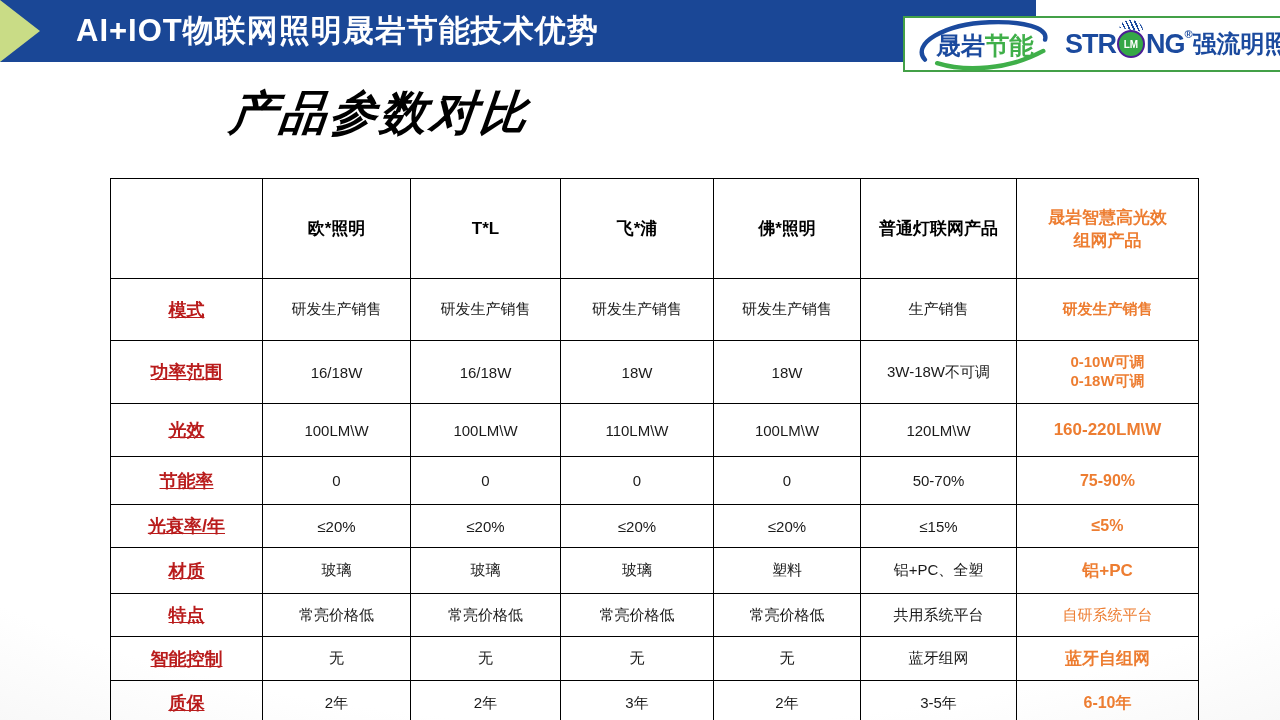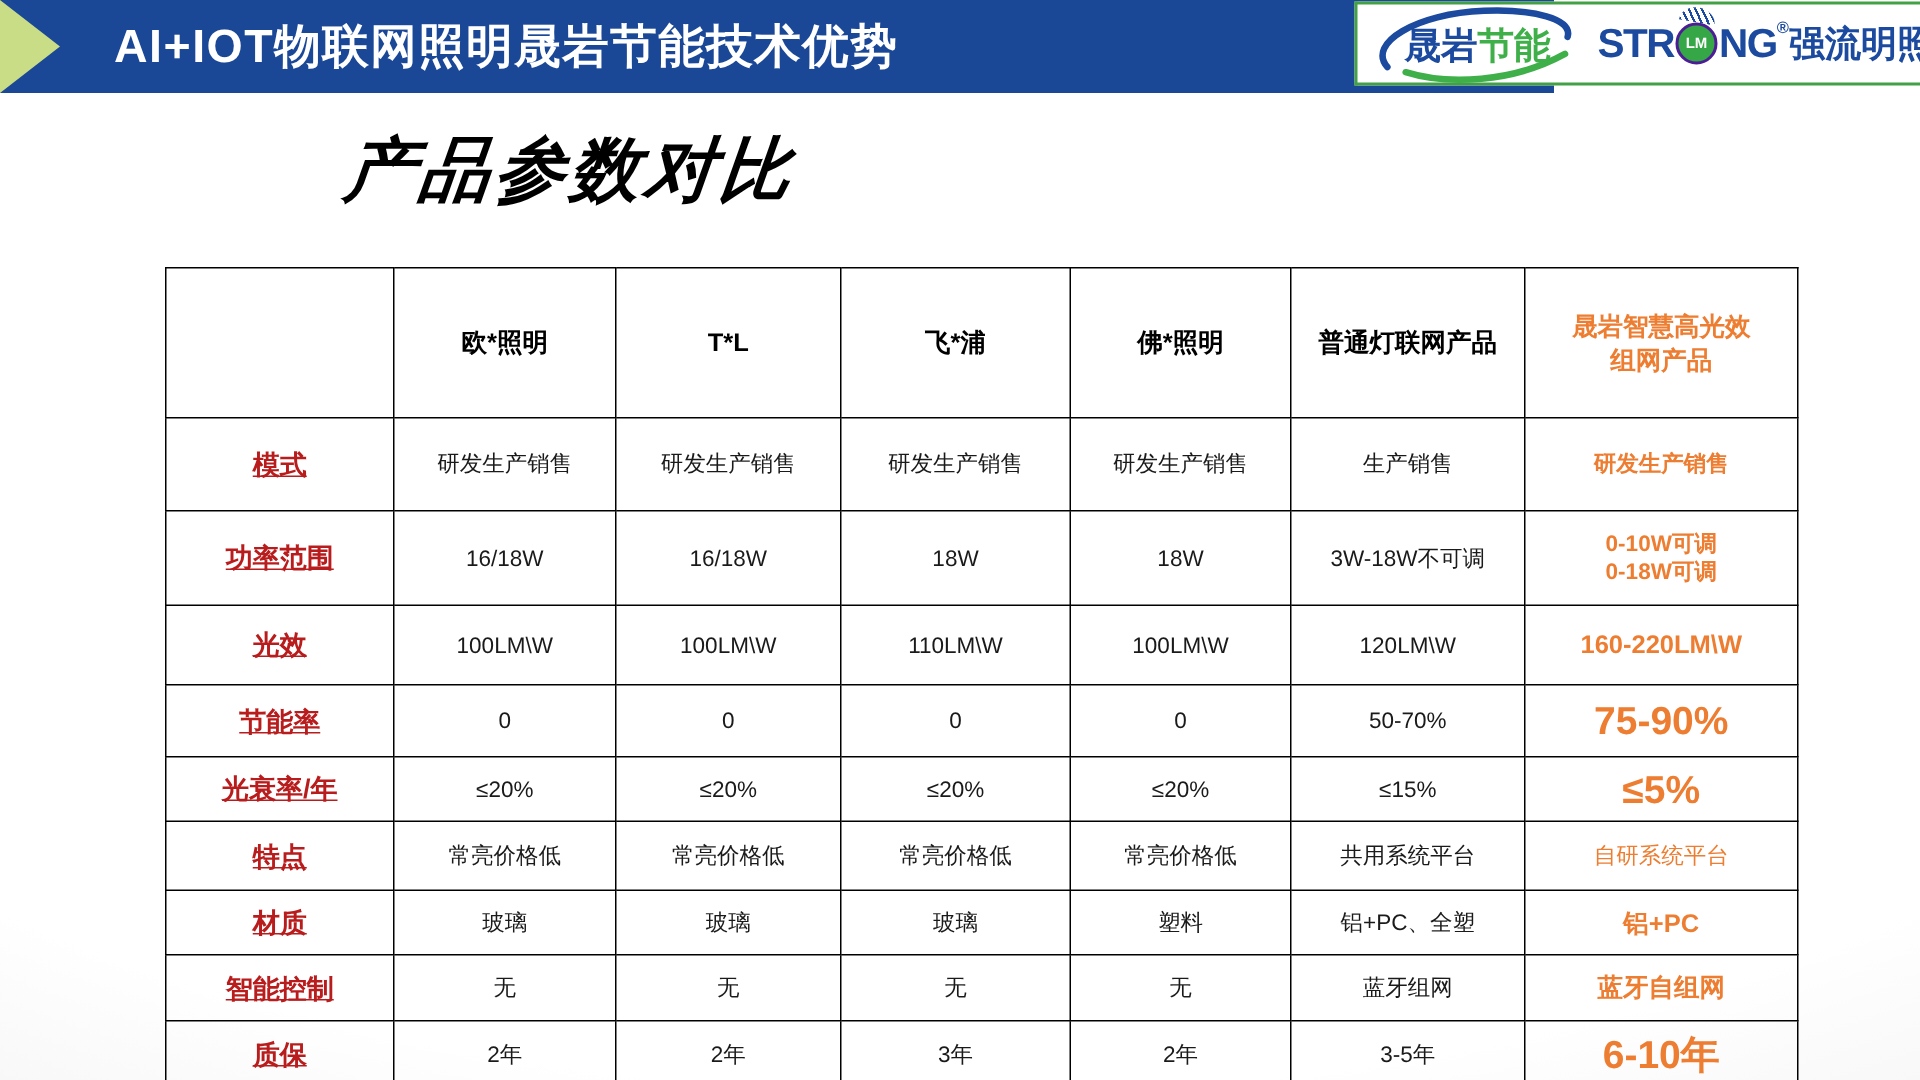--- a/index.html
+++ b/index.html
@@ -13,21 +13,21 @@
 
   
   .banner{position:absolute;left:0;top:0;width:1036px;height:62px;background:#1a4796;}
   .chevron{position:absolute;left:0;top:0;width:0;height:0;
     border-top:31px solid transparent;border-bottom:31px solid transparent;
     border-left:40px solid #c9dc86;}
   .banner-title{position:absolute;left:76px;top:0;height:62px;line-height:62px;
     color:#ffffff;font-size:31px;font-weight:bold;letter-spacing:1px;white-space:nowrap;}
 
   
-  .logo-box{position:absolute;left:903px;top:1px;width:377px;height:56px;background:#ffffff;
+  .logo-box{position:absolute;left:903px;top:16px;width:377px;height:56px;background:#ffffff;
     border:2px solid #43a047;border-right:none;display:flex;align-items:center;gap:6px;
     padding-left:6px;box-sizing:border-box;}
   .sy-logo{flex:0 0 auto;}
   .strong-logo{display:flex;align-items:center;white-space:nowrap;}
   .strong-txt{font-size:27px;font-weight:800;color:#1b4a9e;letter-spacing:-1px;}
   .o-wrap{position:relative;display:inline-flex;margin:0 1px;}
   .o-circle{width:24px;height:24px;border-radius:50%;background:#35a746;border:2px solid #4c1d95;
     color:#ffffff;font-size:10px;font-weight:bold;display:flex;align-items:center;justify-content:center;}
   .o-fan{position:absolute;top:-10px;left:3px;width:24px;height:10px;
     border-radius:12px 12px 0 0 / 10px 10px 0 0;
@@ -52,21 +52,21 @@
   .cmp tbody tr:nth-child(4){height:48px;}
   .cmp tbody tr:nth-child(5){height:43px;}
   .cmp tbody tr:nth-child(6){height:46px;}
   .cmp tbody tr:nth-child(7){height:43px;}
   .cmp tbody tr:nth-child(8){height:44px;}
   .cmp tbody tr:nth-child(9){height:45px;}
   .cmp thead th{font-size:17px;font-weight:bold;color:#000;}
   .cmp tbody th{font-size:18px;font-weight:bold;color:#b91c1c;text-decoration:underline;}
   .cmp tbody td{font-size:15px;font-weight:normal;color:#1a1a1a;}
   .cmp .best{color:#ED7D31;}
-  .cmp td.best.strong-lg{font-size:26px;font-weight:bold;}
+  .cmp td.best.strong-lg{font-size:16px;font-weight:bold;}
   .cmp td.best.strong{font-size:17px;font-weight:bold;}
   .cmp td.best.strong-sm{font-size:15px;font-weight:bold;}
   .cmp td.best.plain{font-size:15px;font-weight:normal;}
 </style>
 </head>
 <body>
 
 <div class="slide">
 
   <div class="banner">
@@ -159,38 +159,38 @@
         <tr>
           <th>光衰率/年</th>
           <td>≤20%</td>
           <td>≤20%</td>
           <td>≤20%</td>
           <td>≤20%</td>
           <td>≤15%</td>
           <td class="best strong-lg">≤5%</td>
         </tr>
         <tr>
-          <th>特点</th>
-          <td>常亮价格低</td>
-          <td>常亮价格低</td>
-          <td>常亮价格低</td>
-          <td>常亮价格低</td>
-          <td>共用系统平台</td>
-          <td class="best plain">自研系统平台</td>
-        </tr>
-        <tr>
           <th>材质</th>
           <td>玻璃</td>
           <td>玻璃</td>
           <td>玻璃</td>
           <td>塑料</td>
           <td>铝+PC、全塑</td>
           <td class="best strong">铝+PC</td>
         </tr>
         <tr>
+          <th>特点</th>
+          <td>常亮价格低</td>
+          <td>常亮价格低</td>
+          <td>常亮价格低</td>
+          <td>常亮价格低</td>
+          <td>共用系统平台</td>
+          <td class="best plain">自研系统平台</td>
+        </tr>
+        <tr>
           <th>智能控制</th>
           <td>无</td>
           <td>无</td>
           <td>无</td>
           <td>无</td>
           <td>蓝牙组网</td>
           <td class="best strong">蓝牙自组网</td>
         </tr>
         <tr>
           <th>质保</th>

